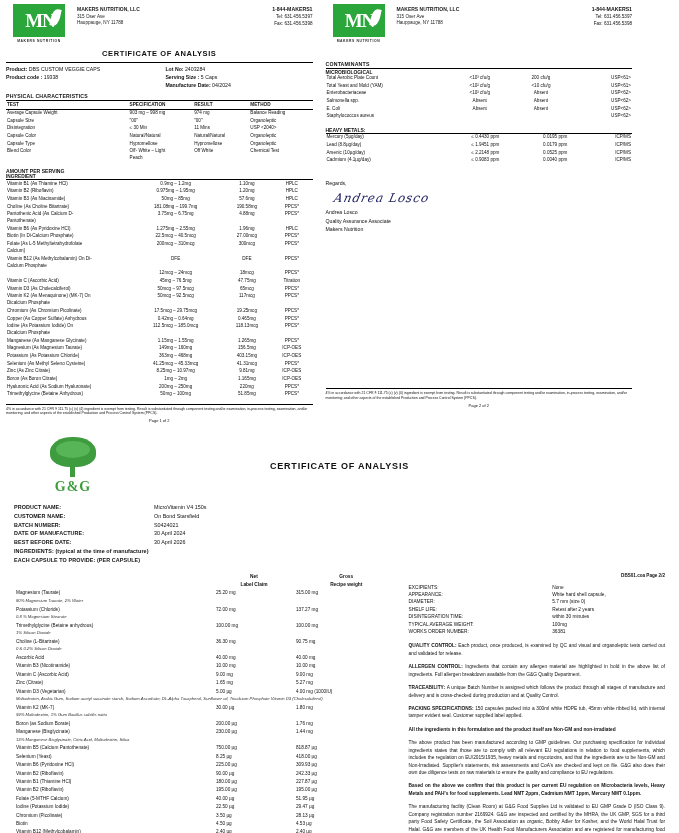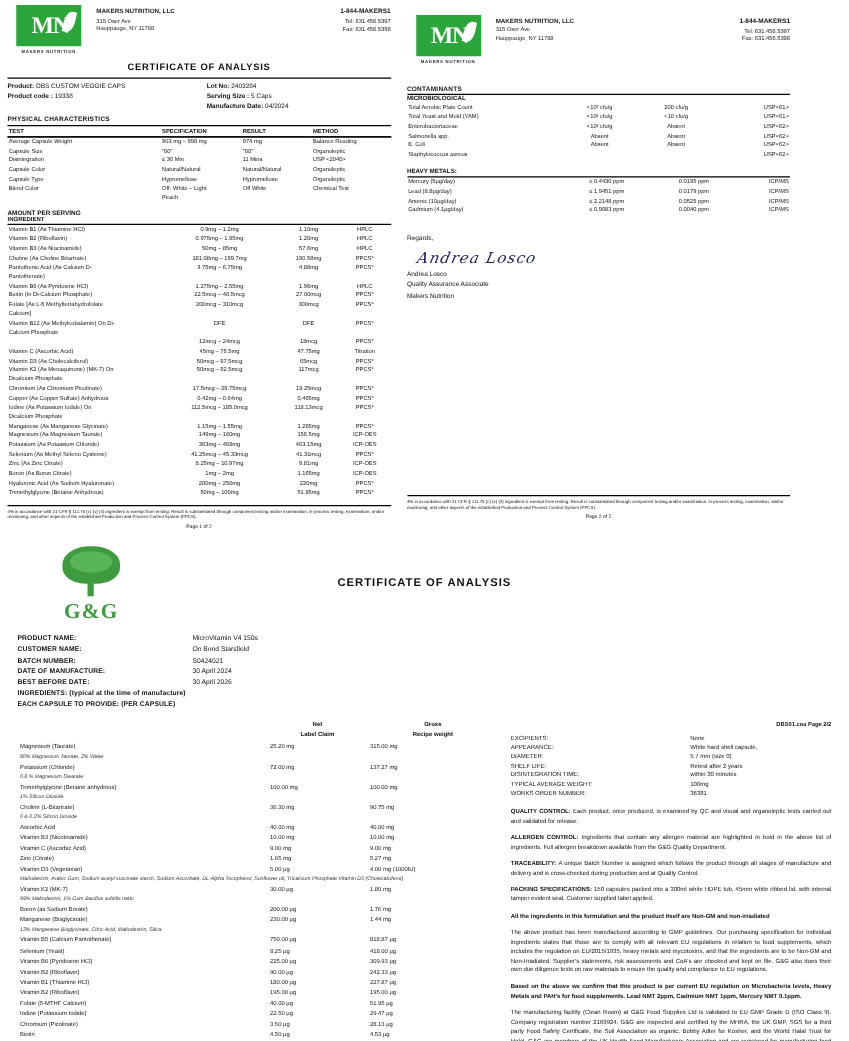--- a/index.html
+++ b/index.html
@@ -6,21 +6,21 @@
   body {
     margin: 0;
     background: #ffffff;
     font-family: "Liberation Sans", sans-serif;
     color: #111;
     width: 679px;
   }
   .page { width: 679px; position: relative; }
 
   
-  .coa-pair { display: flex; width: 639px; align-items: center; }
+  .coa-pair { display: flex; width: 639px; }
   .coa-half {
     width: 339.5px;
     padding: 4px 6px 2px 6px;
     border-right: 1px solid #ffffff;
     position: relative;
   }
   .mn-head { display: flex; align-items: flex-start; gap: 5px; }
   .mn-logo-box { width: 66px; flex: 0 0 66px; text-align: center; }
   .mn-logo {
     width: 52px; height: 33px; margin: 0 auto;
@@ -107,21 +107,21 @@
     position: absolute; left: 4px; top: 0; width: 46px; height: 30px;
     background: #3e9c3e; border-radius: 48% 48% 42% 42%;
   }
   .tree .canopy:after {
     content: ""; position: absolute; left: 6px; top: 4px; width: 34px; height: 17px;
     background: #57b457; border-radius: 50%;
   }
   .tree .trunk {
     position: absolute; left: 24px; top: 26px; width: 5px; height: 14px; background: #3e9c3e;
   }
-  .gg-mark { font-size: 17px; font-weight: bold; color: #3e9c3e; font-family: "Liberation Serif", serif; letter-spacing: 1px; }
+  .gg-mark { font-size: 14px; font-weight: bold; color: #3e9c3e; font-family: "Liberation Serif", serif; letter-spacing: 1px; }
   .gg-title-wrap { flex: 1 1 auto; text-align: center; padding-top: 26px; }
   .gg-title { font-weight: bold; font-size: 9px; letter-spacing: .8px; }
   .gg-right-pad { width: 118px; }
 
   .gg-info { margin-top: 8px; font-size: 5.4px; line-height: 1.62; width: 74%; }
   .gg-info .row { display: flex; }
   .gg-info .k { width: 140px; font-weight: bold; letter-spacing: .1px; }
   .gg-info .v { flex: 1 1 auto; }
 
   .gg-body { display: flex; margin-top: 8px; gap: 10px; }

